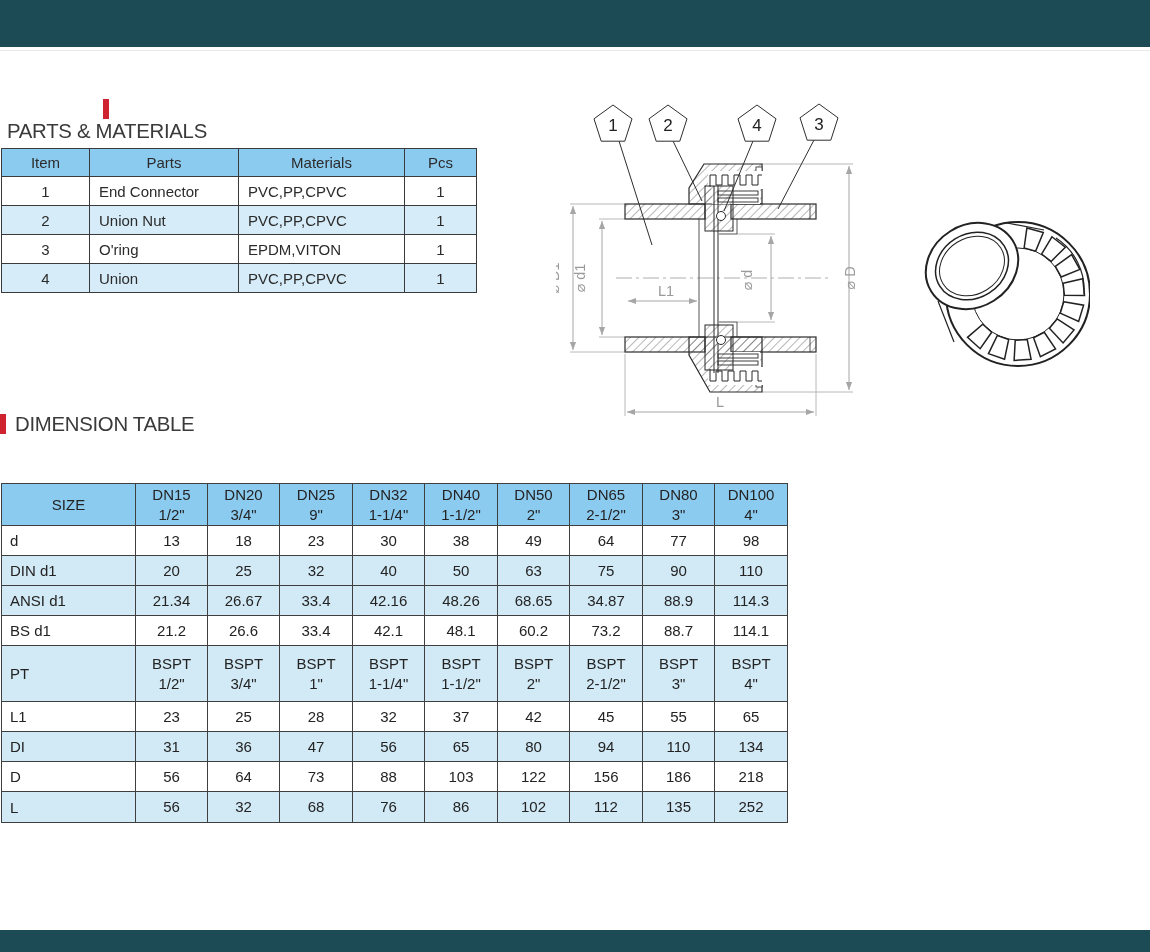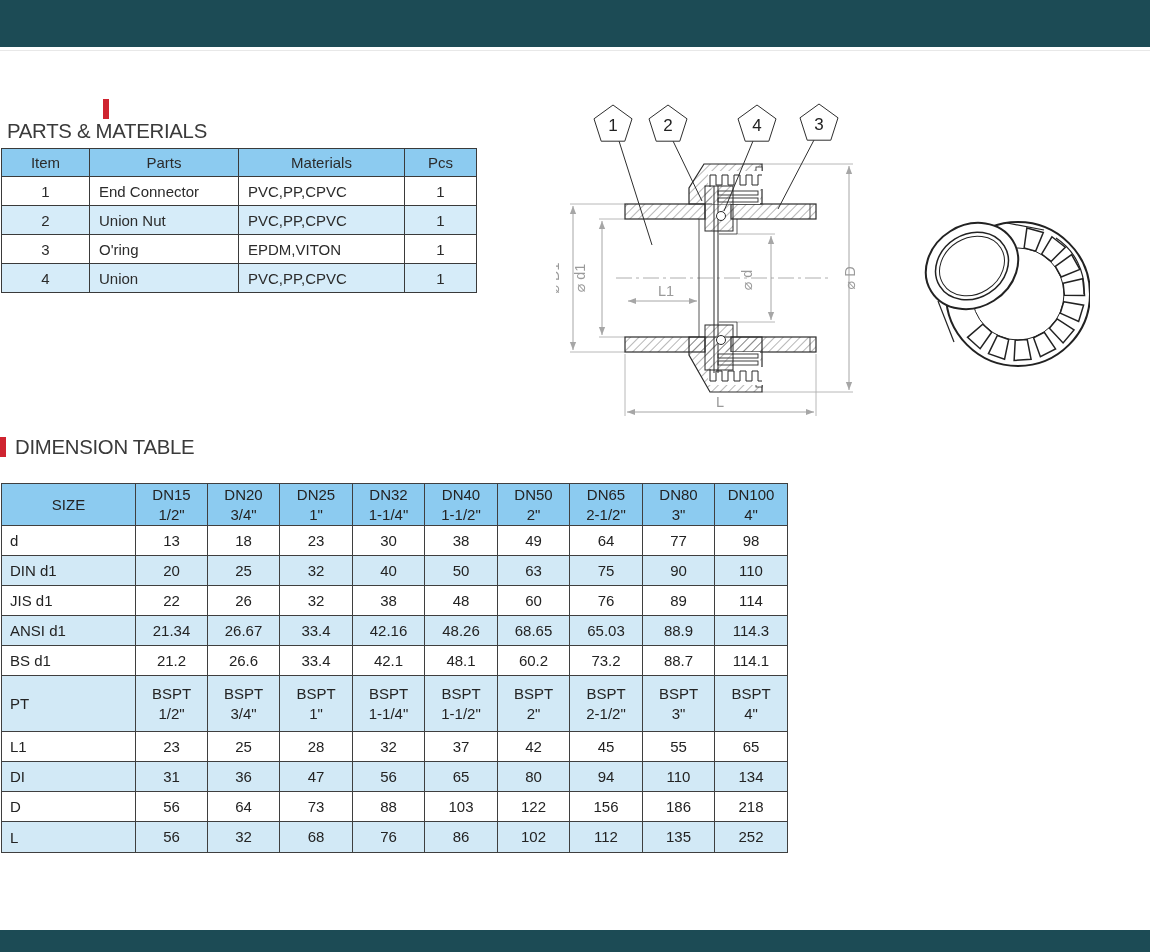--- a/index.html
+++ b/index.html
@@ -11,21 +11,21 @@
   .top-divider{position:absolute;top:50px;left:0;width:1150px;height:1px;background:#e8e8e8;}
   .bottom-bar{position:absolute;top:930px;left:0;width:1150px;height:22px;background:#1c4b55;}
 
   .section-heading{position:absolute;display:flex;align-items:center;}
   .accent{width:6px;height:20px;background:#cf2430;margin-right:9px;}
   .heading-text{
     font-size:21px;color:#3a3a3a;letter-spacing:-0.3px;white-space:nowrap;
     transform:scaleX(0.97);transform-origin:left center;
   }
   #parts-heading{left:7px;top:99px;flex-direction:column;}
-  #dim-heading{left:0;top:435px;}
+  #dim-heading{left:0;top:412px;}
 
   table{border-collapse:collapse;table-layout:fixed;}
   td,th{overflow:hidden;}
 
   
   .parts-table{position:absolute;left:1px;top:148px;}
   .parts-table th,.parts-table td{
     border:1.5px solid #3a3a3a;font-size:15px;color:#2b2b2b;font-weight:normal;
   }
   .parts-table thead tr{height:28px;background:#8ccbf0;}
@@ -270,21 +270,21 @@
       <col style="width:73px">
   </colgroup>
   <thead>
     <tr>
       <th>SIZE</th>
       <th>DN15
 1/2"</th>
       <th>DN20
 3/4"</th>
       <th>DN25
-1"</th>
+9"</th>
       <th>DN32
 1-1/4"</th>
       <th>DN40
 1-1/2"</th>
       <th>DN50
 2"</th>
       <th>DN65
 2-1/2"</th>
       <th>DN80
 3"</th>
@@ -310,41 +310,29 @@
       <td class="val">20</td>
       <td class="val">25</td>
       <td class="val">32</td>
       <td class="val">40</td>
       <td class="val">50</td>
       <td class="val">63</td>
       <td class="val">75</td>
       <td class="val">90</td>
       <td class="val">110</td>
     </tr>
-    <tr>
-      <td class="lbl">JIS d1</td>
-      <td class="val">22</td>
-      <td class="val">26</td>
-      <td class="val">32</td>
-      <td class="val">38</td>
-      <td class="val">48</td>
-      <td class="val">60</td>
-      <td class="val">76</td>
-      <td class="val">89</td>
-      <td class="val">114</td>
-    </tr>
     <tr class="alt">
       <td class="lbl">ANSI d1</td>
       <td class="val">21.34</td>
       <td class="val">26.67</td>
       <td class="val">33.4</td>
       <td class="val">42.16</td>
       <td class="val">48.26</td>
       <td class="val">68.65</td>
-      <td class="val">65.03</td>
+      <td class="val">34.87</td>
       <td class="val">88.9</td>
       <td class="val">114.3</td>
     </tr>
     <tr>
       <td class="lbl">BS d1</td>
       <td class="val">21.2</td>
       <td class="val">26.6</td>
       <td class="val">33.4</td>
       <td class="val">42.1</td>
       <td class="val">48.1</td>

